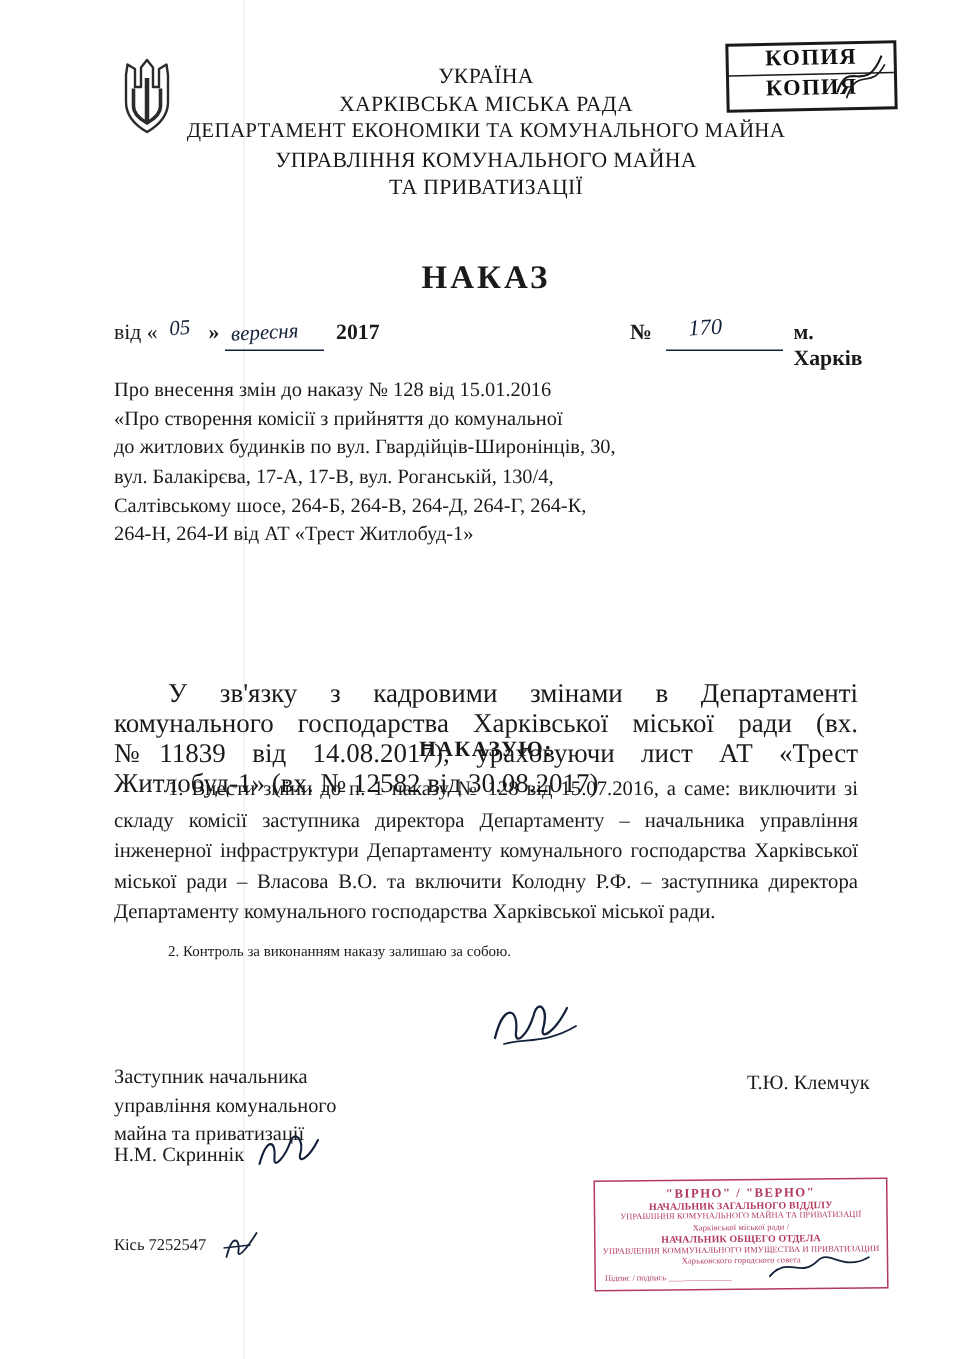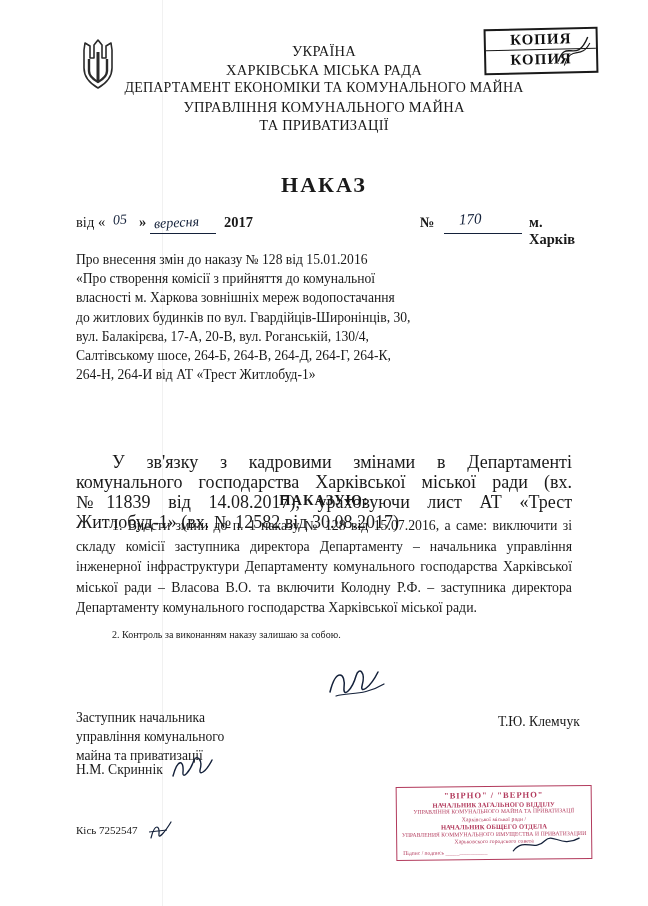--- a/index.html
+++ b/index.html
@@ -387,23 +387,22 @@
     <span class="year">2017</span>
     <span class="numsign">№</span>
     <span class="numval">170</span>
     <span class="num-underline"></span>
     <span class="city">м. Харків</span>
   </div>
 
   <div class="subject">
     <div>Про внесення  змін до наказу  № 128 від 15.01.2016</div>
     <div>«Про створення комісії з прийняття до комунальної</div>
-    <div>власності м. Харкова зовнішніх мереж водопостачання</div>
     <div>до житлових будинків по вул. Гвардійців-Широнінців, 30,</div>
-    <div>вул. Балакірєва, 17-А, 20-В, вул. Роганській, 130/4,</div>
+    <div>вул. Балакірєва, 17-А, 17-В, вул. Роганській, 130/4,</div>
     <div>Салтівському шосе, 264-Б, 264-В, 264-Д, 264-Г, 264-К,</div>
     <div>264-Н, 264-И від АТ «Трест Житлобуд-1»</div>
   </div>
 
   <div class="preamble">У зв'язку з кадровими змінами в Департаменті комунального господарства Харківської міської ради (вх. №11839 від 14.08.2017), урахoвуючи лист АТ «Трест Житлобуд-1» (вх. № 12582 від 30.08.2017)</div>
 
   <div class="order-word">НАКАЗУЮ:</div>
 
   <div class="body-p1">1. Внести зміни до п. 1 наказу № 128 від 15.07.2016, а саме: виключити зі складу комісії заступника директора Департаменту – начальника управління інженерної інфраструктури Департаменту комунального господарства Харківської міської ради – Власова В.О. та включити Колодну Р.Ф. – заступника директора Департаменту комунального господарства Харківської міської ради.</div>
   <div class="body-p2">2. Контроль за виконанням наказу залишаю за собою.</div>

